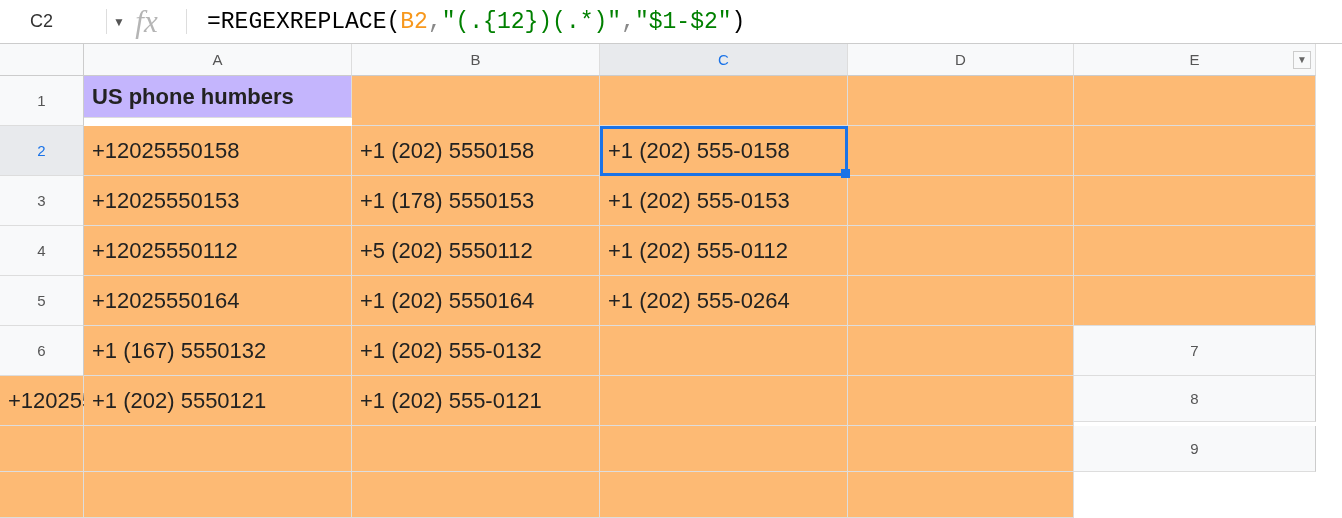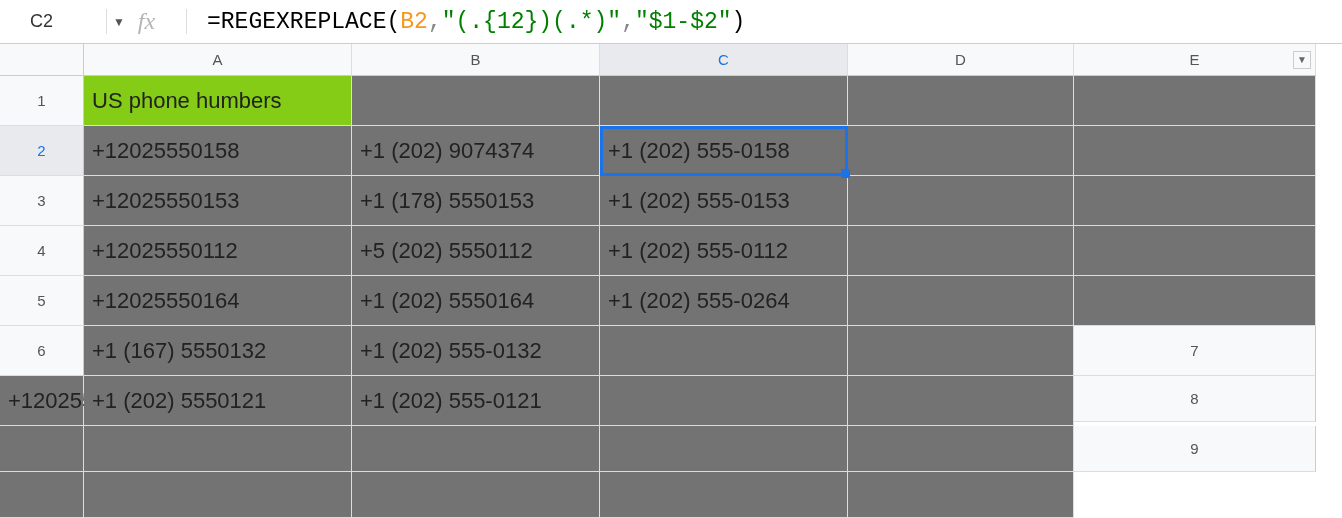--- a/index.html
+++ b/index.html
@@ -30,21 +30,21 @@
   .name-box .dd {
     margin-left: 60px;
     font-size: 12px;
     color: #555;
   }
   .fx {
     width: 80px;
     text-align: center;
     font-style: italic;
     font-family: "Times New Roman", serif;
-    font-size: 24px;
+    font-size: 31px;
     color: #b5b5b5;
     border-left: 1px solid #ddd;
     height: 60%;
     display: flex;
     align-items: center;
     justify-content: center;
   }
   .formula-input {
     flex: 1;
     border-left: 1px solid #ddd;
@@ -112,27 +112,27 @@
   }
   .cell {
     border-right: 1px solid #ddd;
     border-bottom: 1px solid #ddd;
     padding: 0 8px;
     font-size: 22px;
     color: #222;
     display: flex;
     align-items: center;
     height: 50px;
-    background: #737373;
+    background: #fdba74;
     white-space: nowrap;
   }
   .cell.header-cell {
-    font-weight: normal;
-    background: #84cc16;
-    height: 50px;
+    font-weight: bold;
+    background: #c4b5fd;
+    height: 42px;
   }
   .cell.h1row { height: 50px; }
 
   .selection {
     position: absolute;
     border: 3px solid #1a73e8;
     pointer-events: none;
     z-index: 5;
   }
   .selection .handle {
@@ -172,21 +172,21 @@
 
   <div class="row-header" style="height:50px">1</div>
   <div class="cell header-cell">US phone humbers</div>
   <div class="cell h1row"></div>
   <div class="cell h1row"></div>
   <div class="cell h1row"></div>
   <div class="cell h1row"></div>
 
   <div class="row-header active" style="height:50px">2</div>
   <div class="cell">+12025550158</div>
-  <div class="cell">+1 (202) 9074374</div>
+  <div class="cell">+1 (202) 5550158</div>
   <div class="cell">+1 (202) 555-0158</div>
   <div class="cell"></div>
   <div class="cell"></div>
 
   <div class="row-header" style="height:50px">3</div>
   <div class="cell">+12025550153</div>
   <div class="cell">+1 (178) 5550153</div>
   <div class="cell">+1 (202) 555-0153</div>
   <div class="cell"></div>
   <div class="cell"></div>

